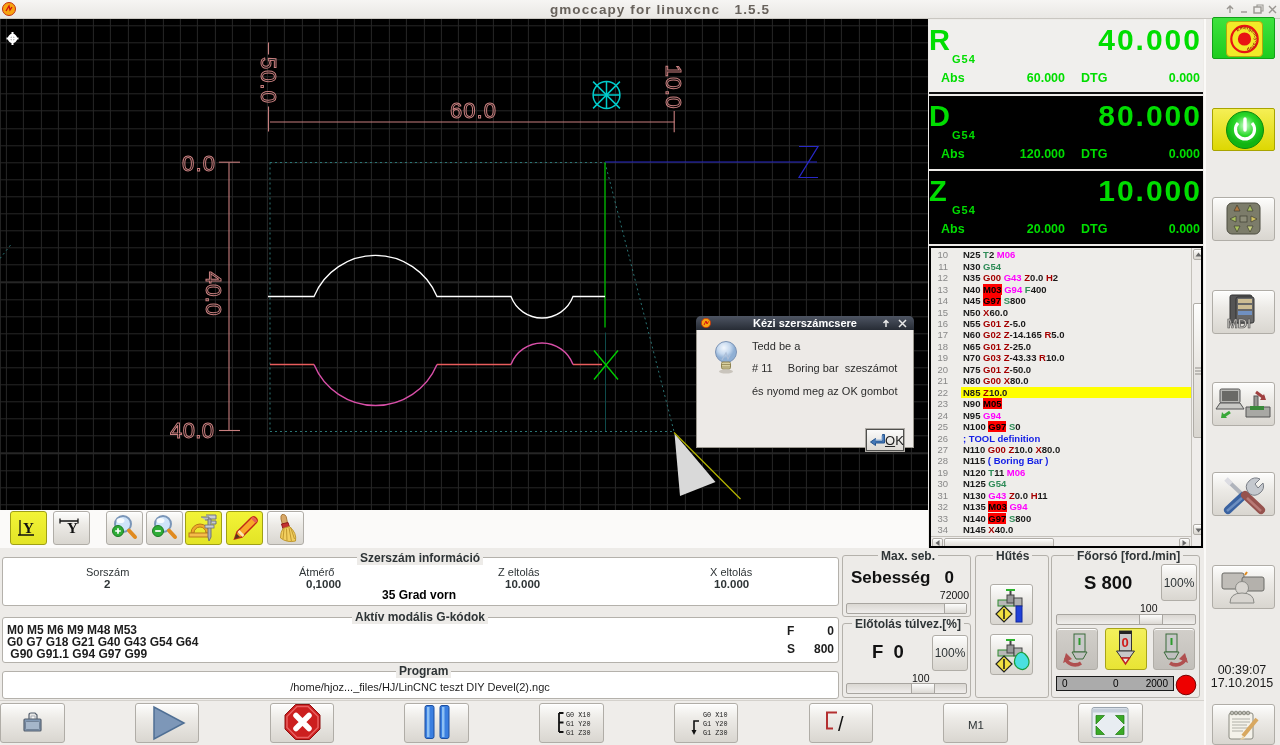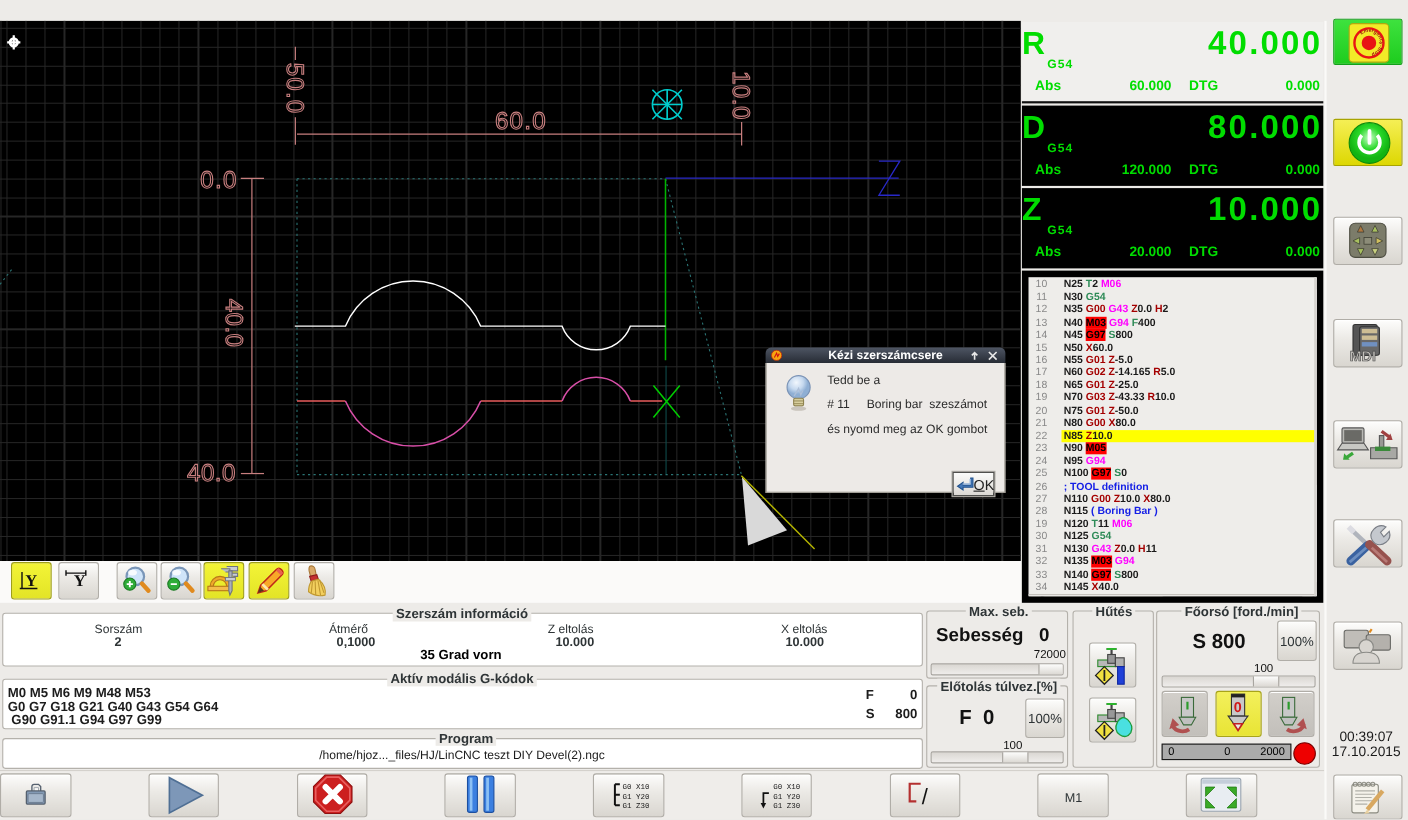--- a/index.html
+++ b/index.html
@@ -22,20 +22,34 @@
 .ln{position:absolute;left:0;width:17px;text-align:right;font-size:9.5px;color:#888;}
 .gG{color:#a40000;font-weight:bold;}
 .gM{color:#ff00ff;}
 .gS{color:#2e8b57;font-weight:bold;}
 .gR{background:#ff0000;color:#000;font-weight:bold;}
 .gC{color:#1520e6;}
 </style></head>
 <body>
 <div id="root">
 
+<div class="abs" style="left:0;top:0;width:1280px;height:19px;background:linear-gradient(#f6f5f3,#e9e7e4);border-bottom:1px solid #c9c6c1;">
+ <svg class="abs" style="left:2px;top:2px" width="14" height="14">
+        <circle cx="7" cy="7" r="6.5" fill="#f7a410" stroke="#c32f0e" stroke-width="1"></circle>
+        <path d="M4 9 L7 4 L8 8 L10 5" stroke="#d01010" stroke-width="1.3" fill="none"></path>
+      </svg>
+ <div class="abs" style="left:0;width:1320px;top:2px;text-align:center;font-size:13.5px;letter-spacing:1.1px;font-weight:bold;color:#68625c;">gmoccapy for linuxcnc&nbsp;&nbsp; 1.5.5</div>
+ <svg class="abs" style="left:1224px;top:3px" width="54" height="12" fill="none" stroke="#9a9792" stroke-width="1.4">
+        <path d="M6 10 V4 M3 6 L6 3 L9 6"></path>
+        <path d="M17 9 H23"></path>
+        <rect x="30" y="4" width="7" height="6"></rect>
+        <path d="M33 4 V2 H39 V8 H37" stroke-width="1.1"></path>
+        <path d="M45 3 L52 10 M52 3 L45 10"></path>
+      </svg>
+</div>
 
 <div class="abs" id="canvas" style="left:0;top:19px;width:928px;height:491px;background:#000;
  background-image:repeating-linear-gradient(to right,#262626 0 1px,transparent 1px 17.4px),repeating-linear-gradient(to bottom,#262626 0 1px,transparent 1px 17.1px);
  background-position:5.9px 6.3px;">
 <svg width="928" height="491" style="position:absolute;left:0;top:0">
 
  <g stroke="#fff" fill="none">
   <circle cx="12.5" cy="19.5" r="3.4" stroke-width="2.6"></circle>
   <path d="M12.5 13 V26 M6.5 19.5 H18.5" stroke-width="2"></path>
  </g>
@@ -220,21 +234,21 @@
       <div class="g54">G54</div>
       <div class="val">10.000</div>
  <div class="row">
         <span class="abs1">Abs</span>
         <span class="abs2">20.000</span>
         <span class="dtg1">DTG</span>
         <span class="dtg2">0.000</span>
       </div>
 </div>
 
-<div class="abs" id="gcode" style="left:929px;top:246px;width:274px;height:302px;background:#eeedea;border:6px solid #000000;overflow:hidden;">
+<div class="abs" id="gcode" style="left:929px;top:246px;width:274px;height:302px;background:#eeedea;border:2px solid #000000;overflow:hidden;">
  <div class="abs" style="left:0;top:0;width:260px;height:288px;" id="gbody">
         <div class="ln" style="top:1.3px;">10</div>
         <div class="gl" style="top:1.3px;">N25 <span class="gS">T</span>2 <span class="gM">M06</span></div>
         <div class="ln" style="top:12.75px;">11</div>
         <div class="gl" style="top:12.75px;">N30 <span class="gS">G54</span></div>
         <div class="ln" style="top:24.2px;">12</div>
         <div class="gl" style="top:24.2px;">N35 <span class="gG">G00</span> <span class="gM">G43</span> <span class="gG">Z</span>0.0 <span class="gG">H</span>2</div>
         <div class="ln" style="top:35.65px;">13</div>
         <div class="gl" style="top:35.65px;">N40 <span class="gR">M03</span> <span class="gM">G94</span> <span class="gS">F</span>400</div>
         <div class="ln" style="top:47.099999999999994px;">14</div>

